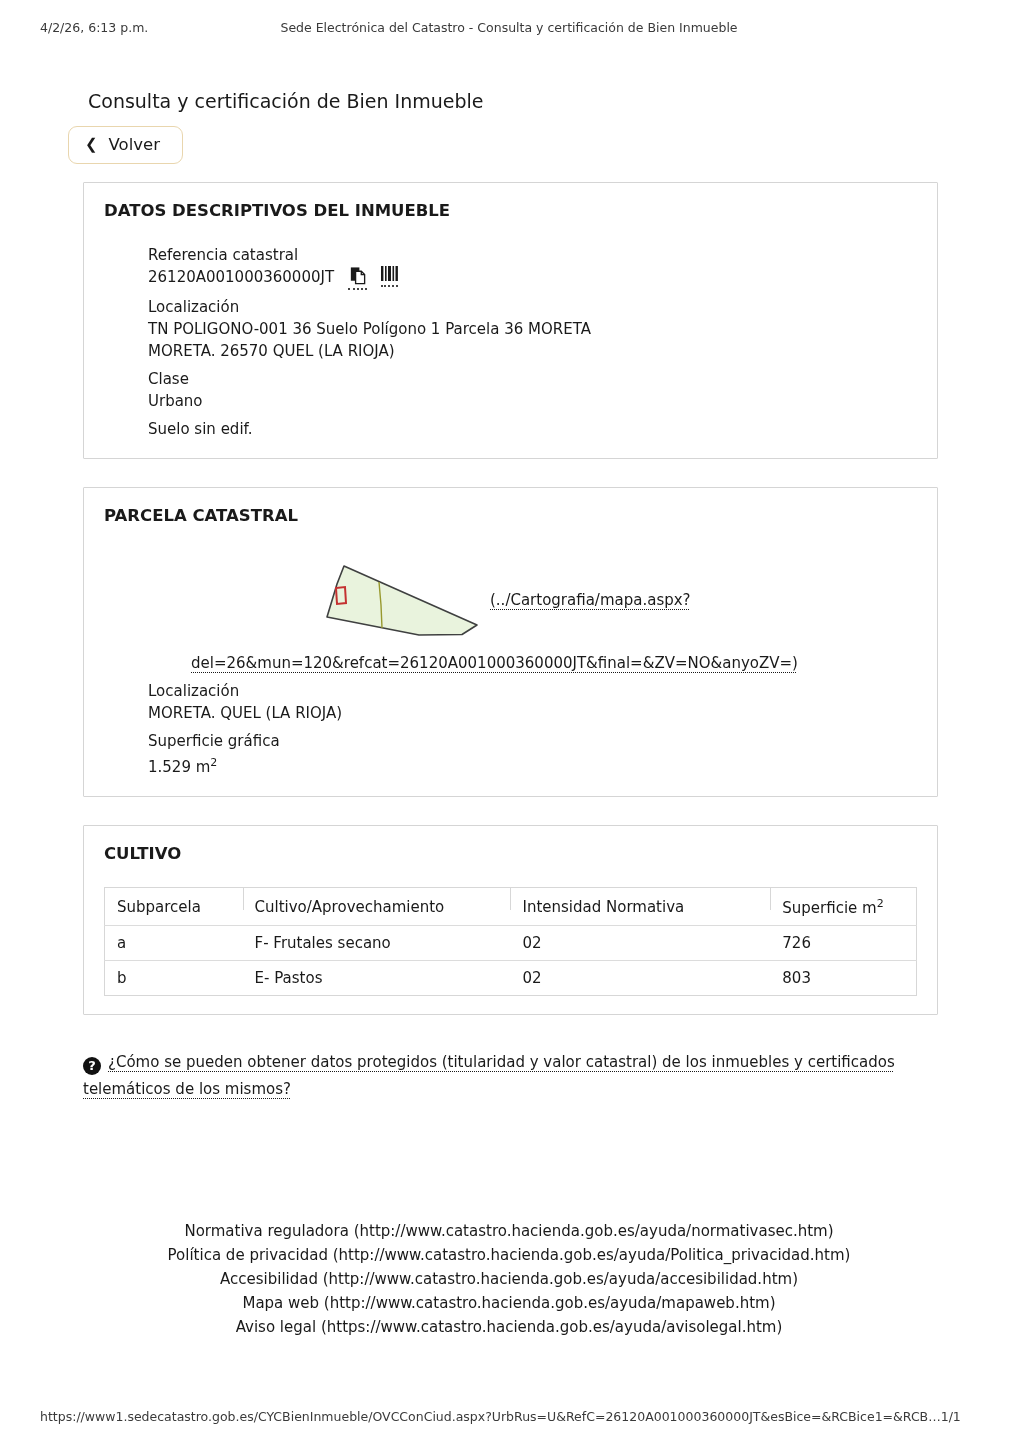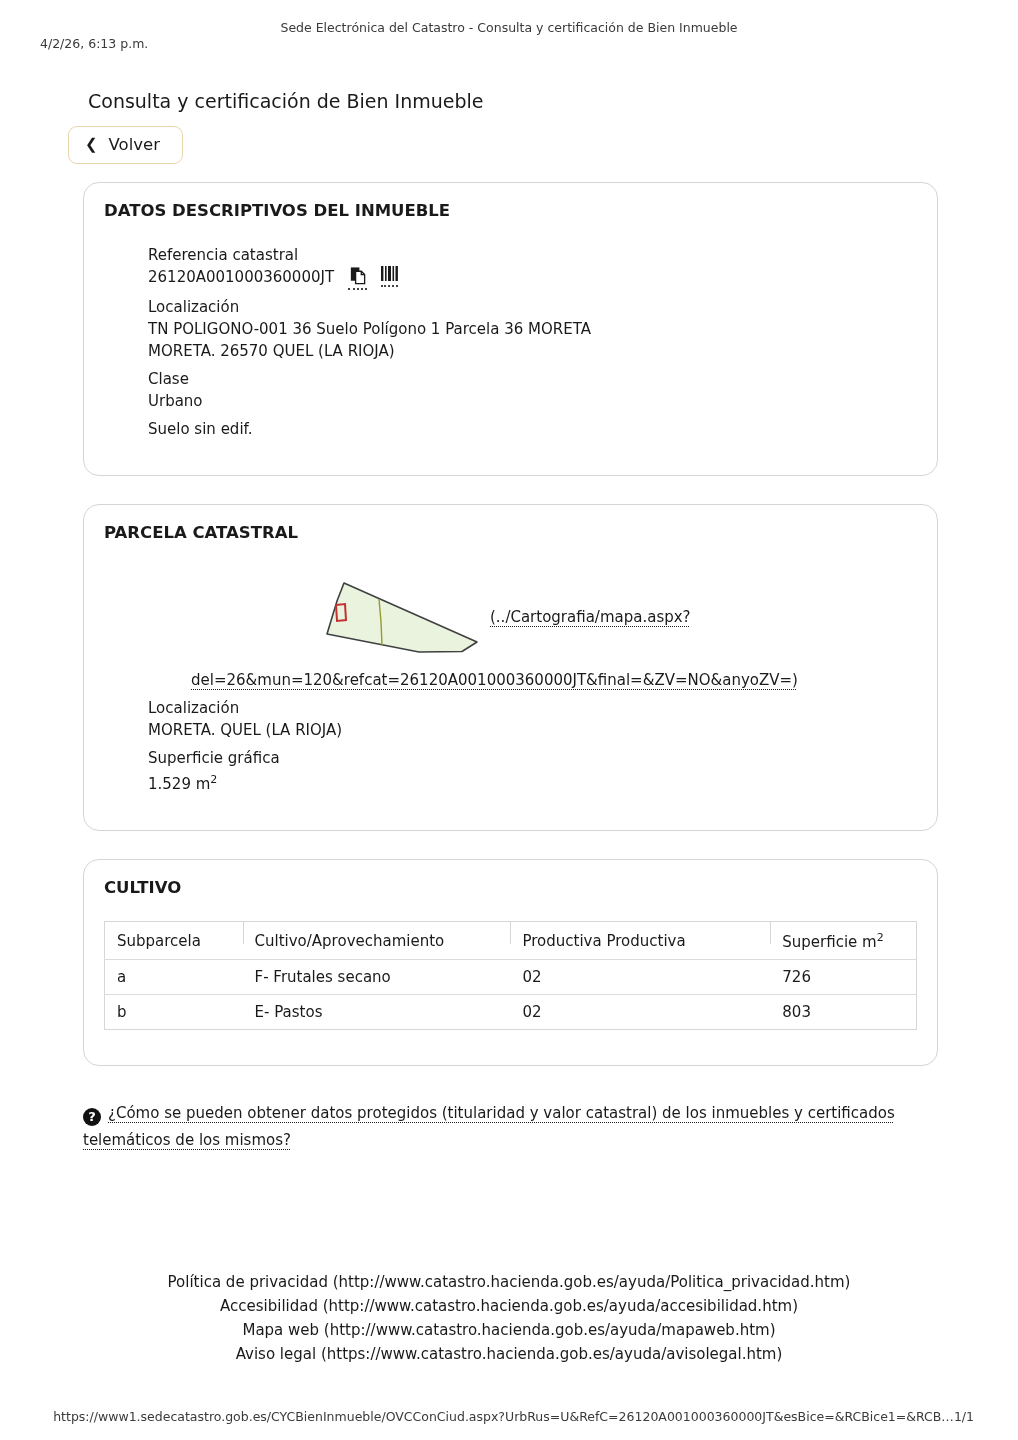--- a/index.html
+++ b/index.html
@@ -10,44 +10,44 @@
     font-size:15px;
   }
   .page {
     width:1018px; height:1440px;
     display:flex; flex-direction:column;
     overflow:hidden;
     background:#fff;
   }
   
   .print-header { position:relative; padding-top:20px; height:38px; font-size:12.5px; color:#3a3a3a; }
-  .ph-left { position:absolute; left:40px; top:36px; }
+  .ph-left { position:absolute; left:40px; top:20px; }
   .ph-center { display:block; text-align:center; }
   .bottom-bar {
     margin-top:auto;
-    display:flex; justify-content:flex-end; align-items:flex-end;
+    display:flex; justify-content:flex-start; align-items:flex-end;
     padding:10px 44px 16px 40px;
     font-size:12.5px; color:#3a3a3a;
   }
   
   h1.page-title { font-size:19px; font-weight:normal; margin:52px 0 0 88px; }
   .btn-volver {
     margin:14px 0 0 68px;
     display:inline-flex; align-items:center; gap:11px;
     background:#fff; border:1px solid #e9d6ae; border-radius:9px;
     padding:8px 22px 9px 16px;
     font-family:inherit; font-size:16.5px; color:#1a1a1a;
     cursor:pointer; width:auto; align-self:flex-start;
   }
   .btn-volver .chev { font-size:15px; font-weight:bold; line-height:1; }
   
   .box {
     margin:18px 80px 0 83px;
-    border:1px solid #d5d5d5; border-radius:16px;
-    padding:18px 20px 35px;
+    border:1px solid #d5d5d5; border-radius:1px;
+    padding:18px 20px 18px;
     background:#fff;
   }
   .box + .box { margin-top:28px; }
   .box h2 { font-size:16.5px; margin:0 0 24px; font-weight:bold; }
   .box .content { margin-left:5px; }
   .field { margin-top:6px;margin-left:39px; }
   .field .line { line-height:22px; }
   .ref-row { display:inline-flex; align-items:flex-start; gap:14px; }
   .icon-link { display:inline-block; line-height:0; padding-bottom:3px; border-bottom:2px dotted #444; cursor:pointer; }
   sup { font-size:11px; }
@@ -166,21 +166,21 @@
     </div>
   </section>
 
   <section class="box">
     <h2>CULTIVO</h2>
     <table class="cultivo">
       <thead>
         <tr>
           <th class="col1">Subparcela</th>
           <th class="col2">Cultivo/Aprovechamiento</th>
-          <th class="col3">Productiva Productiva</th>
+          <th class="col3">Intensidad Normativa</th>
           <th class="col4">
             <span>Superficie m</span><sup>2</sup>
           </th>
         </tr>
       </thead>
       <tbody>
         <tr>
           <td>a</td>
           <td>F- Frutales secano</td>
           <td>02</td>
@@ -194,20 +194,21 @@
         </tr>
       </tbody>
     </table>
   </section>
 
   <div class="help-line">
     <span class="help-icon">?</span><a class="dotted-link">¿Cómo se pueden obtener datos protegidos (titularidad y valor catastral) de los inmuebles y certificados telemáticos de los mismos?</a>
   </div>
 
   <nav class="footer-links">
+    <a>Normativa reguladora (http://www.catastro.hacienda.gob.es/ayuda/normativasec.htm)</a>
     <a>Política de privacidad (http://www.catastro.hacienda.gob.es/ayuda/Politica_privacidad.htm)</a>
     <a>Accesibilidad (http://www.catastro.hacienda.gob.es/ayuda/accesibilidad.htm)</a>
     <a>Mapa web (http://www.catastro.hacienda.gob.es/ayuda/mapaweb.htm)</a>
     <a>Aviso legal (https://www.catastro.hacienda.gob.es/ayuda/avisolegal.htm)</a>
   </nav>
 
   <div class="bottom-bar">
     <span>https://www1.sedecatastro.gob.es/CYCBienInmueble/OVCConCiud.aspx?UrbRus=U&amp;RefC=26120A001000360000JT&amp;esBice=&amp;RCBice1=&amp;RCB…</span>
     <span>1/1</span>
   </div>

